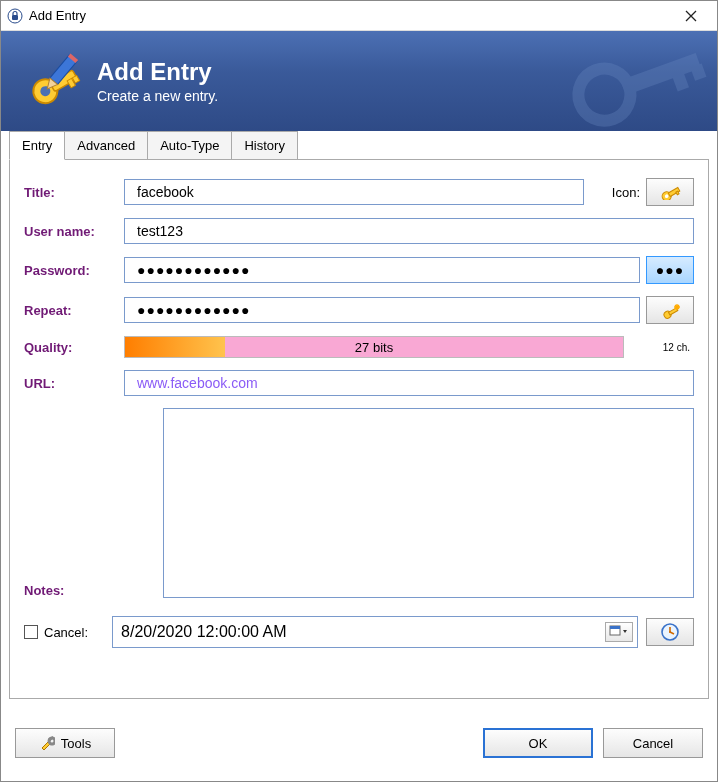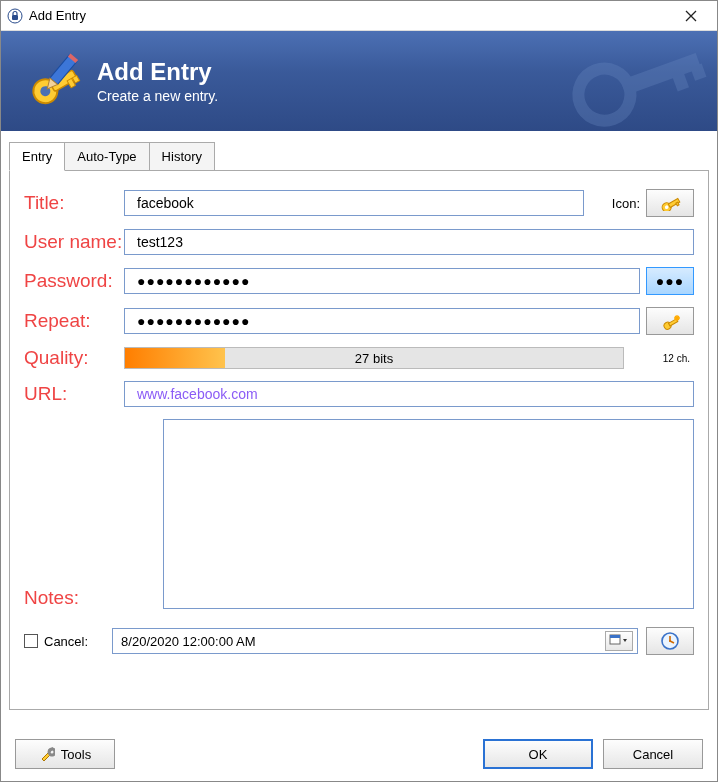--- a/index.html
+++ b/index.html
@@ -63,21 +63,21 @@
     margin-top: 2px;
   }
   .banner .watermark {
     position:absolute;
     right:-15px; top:-20px;
     opacity:0.32;
   }
   
   .tabstrip {
     display: flex;
-    padding: 11px 8px 0 8px;
+    padding: 0 8px 0 8px;
     background: #fff;
   }
   .tab {
     padding: 6px 12px;
     border: 1px solid #aaa;
     background: #f4f4f4;
     font-size: 13px;
     cursor: pointer;
     position: relative;
     margin-right: -1px;
@@ -97,22 +97,23 @@
     height: 540px;
   }
   .form-row {
     display: flex;
     align-items: center;
     margin-bottom: 12px;
   }
   .form-row.top { align-items: flex-end; gap: 39px; }
   .form-label {
     width: 100px;
-    font-size: 19px;
-    color: #ef4444;
+    font-size: 13px;
+    color: #701a75;
+    font-weight: bold;
   }
   .form-field {
     flex: 1;
     display: flex;
     align-items: center;
     gap: 6px;
   }
   input[type="text"], textarea, .url-input {
     border: 1px solid #7a9acc;
     padding: 4px 12px;
@@ -140,21 +141,21 @@
     flex-shrink:0;
   }
   .icon-btn.active {
     background: linear-gradient(to bottom,#d6ebff,#a9d6ff);
     border-color:#3399ff;
   }
   .quality-bar-wrap {
     flex: 1;
     height: 22px;
     border: 1px solid #bbb;
-    background: #e5e5e5;
+    background: #f9a8d4;
     position: relative;
     display:flex;align-items:center;justify-content:center;
     font-size: 13px;
   }
   .quality-bar-fill {
     position:absolute;
     left:0; top:0; bottom:0;
     width: 20%;
     background: linear-gradient(to right,#ff7e00,#ffc34d);
   }
@@ -178,25 +179,25 @@
     width:14px;height:14px;
     border:1px solid #555;
     background:#fff;
     margin-right:6px;
     cursor:pointer;
     flex-shrink:0;
   }
   .date-picker {
     flex:1;
     border:1px solid #7a9acc;
-    height:26px;
+    height:32px;
     display:flex;
     align-items:center;
     padding:0 4px 0 8px;
-    font-size:13px;
+    font-size:16px;
     margin-left:24px;
     justify-content: space-between;
   }
   .date-dd {
     width:28px;height:20px;
     border:1px solid #aaa;
     background:linear-gradient(#fff,#e8e8e8);
     display:flex;align-items:center;justify-content:center;
     cursor:pointer;
     font-size:10px;
@@ -273,20 +274,21 @@
     </svg>
   </div>
   <div>
     <h1>Add Entry</h1>
     <div class="sub">Create a new entry.</div>
   </div>
 </div>
 
 <div class="tabstrip">
   <div class="tab active">Entry</div>
+  <div class="tab">Advanced</div>
   <div class="tab">Auto-Type</div>
   <div class="tab">History</div>
 </div>
 
 <div class="tab-panel">
 
   <div class="form-row">
     <div class="form-label">Title:</div>
     <div class="form-field">
       <input type="text" style="flex: 1 1 0%;" value="facebook">

